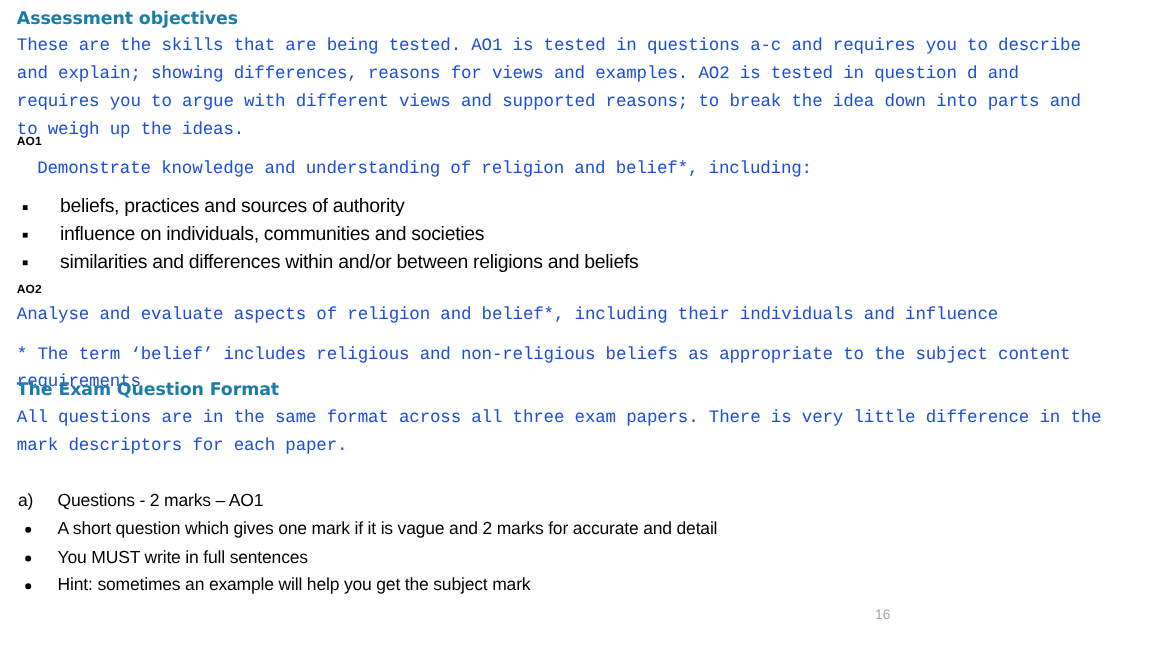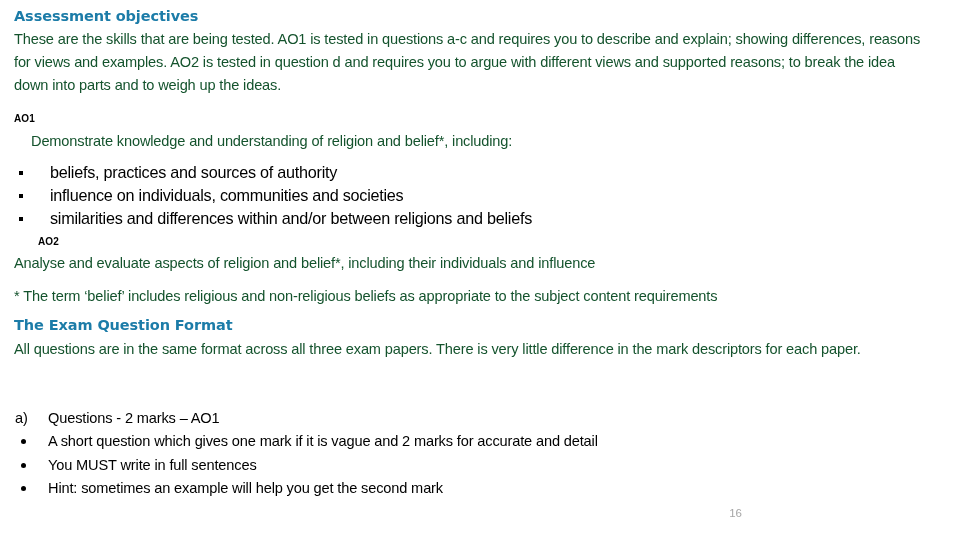--- a/index.html
+++ b/index.html
@@ -33,24 +33,24 @@
   .heading-accent {
     font-family: "DejaVu Sans", sans-serif;
     font-weight: bold;
     font-size: 14.5px;
     line-height: 19px;
     letter-spacing: -0.1px;
     color: #1C7CA8;
   }
 
   .body-text {
-    font-family: Liberation Sans, sans-serif;
+    font-family: Liberation Mono, monospace;
     font-size: 14.6px;
     line-height: 23.2px;
-    color: #14532d;
+    color: #1d4ed8;
     letter-spacing: -0.15px;
   }
 
   .label-bold {
     font-family: "Liberation Sans", sans-serif;
     font-weight: bold;
     font-size: 10px;
     line-height: 19px;
     letter-spacing: 0.1px;
     color: #000000;
@@ -150,21 +150,21 @@
     <li>
       <span class="sq-bullet"></span>
       <span>influence on individuals, communities and societies</span>
     </li>
     <li>
       <span class="sq-bullet"></span>
       <span>similarities and differences within and/or between religions and beliefs</span>
     </li>
   </ul>
 
-  <div class="block label-bold" style="top:232px;margin-left:24px;">AO2</div>
+  <div class="block label-bold" style="top:232px;">AO2</div>
 
   <div class="block body-text" style="top:252px;">Analyse and evaluate aspects of religion and belief*, including their individuals and influence</div>
 
   <div class="block body-text" style="top:285px;">* The term ‘belief’ includes religious and non-religious beliefs as appropriate to the subject content requirements</div>
 
   <div class="block heading-accent" style="top:316px;">The Exam Question Format</div>
 
   <div class="block body-text" style="top:338px; width:912px;">All questions are in the same format across all three exam papers. There is very little difference in the mark descriptors for each paper.</div>
 
   <div class="block ordered-row" style="top:407px;">
@@ -176,19 +176,19 @@
     <li>
       <span class="dot-bullet"></span>
       <span>A short question which gives one mark if it is vague and 2 marks for accurate and detail</span>
     </li>
     <li>
       <span class="dot-bullet"></span>
       <span>You MUST write in full sentences</span>
     </li>
     <li>
       <span class="dot-bullet"></span>
-      <span>Hint: sometimes an example will help you get the second mark</span>
+      <span>Hint: sometimes an example will help you get the subject mark</span>
     </li>
   </ul>
 
   <div class="page-number">16</div>
 
 </div>
 
 </body></html>

